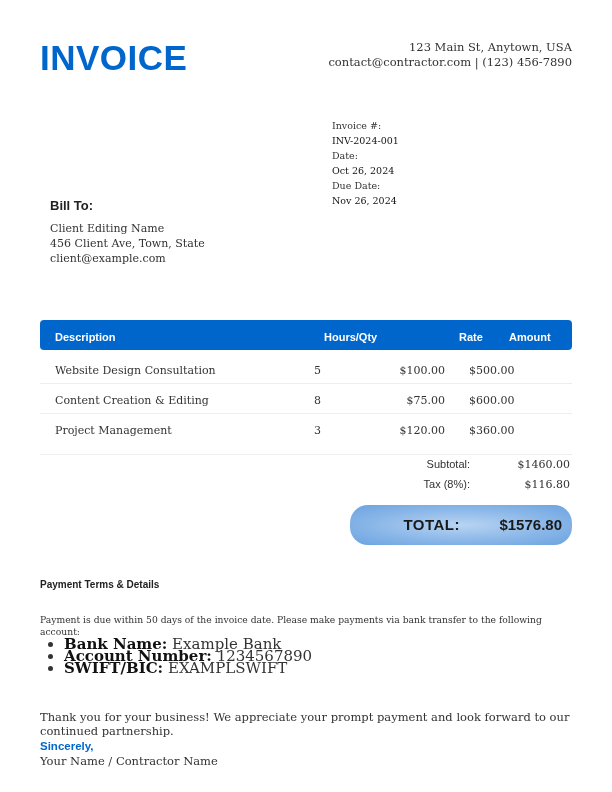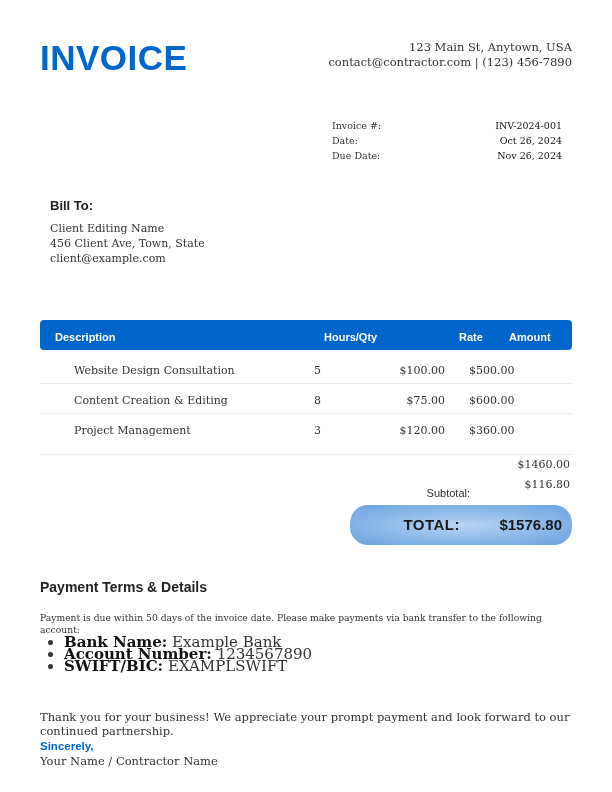--- a/index.html
+++ b/index.html
@@ -5,45 +5,45 @@
   html,body{margin:0;padding:0;background:#ffffff;}
   body{width:612px;height:792px;position:relative;overflow:hidden;color:#222;}
   .sans{font-family:"Liberation Sans","DejaVu Sans",sans-serif;}
   .serif{font-family:"DejaVu Serif","Liberation Serif",serif;}
   .abs{position:absolute;}
   #title{left:40px;top:38px;font-size:35px;font-weight:bold;color:#0066cc;letter-spacing:0.5px;}
   #contractor{right:40px;top:40px;text-align:right;}
   #contractor .name{font-size:19px;font-weight:bold;color:#1a1a1a;line-height:22px;}
   #contractor .line{font-size:11.5px;color:#333;line-height:15px;}
   #meta{left:332px;top:118px;width:230px;font-size:9.5px;color:#333;}
-  #meta .row{display:flex;justify-content:space-between;line-height:15px;}
+  #meta .row{display:flex;justify-content:flex-end;line-height:15px;flex-direction:column;}
   #meta .v{color:#111;}
   #billto{left:50px;top:198px;}
   #billto .h{font-size:13px;font-weight:bold;color:#222;margin-bottom:8px;}
   #billto .l{font-size:11px;line-height:15px;color:#333;}
   #table{left:40px;top:320px;width:532px;}
   .thead{height:30px;background:#0066cc;border-radius:4px;color:#fff;font-size:11px;font-weight:bold;position:relative;}
   .thead span{position:absolute;top:11px;}
   .trow{height:29px;border-bottom:1.5px solid #eeeeee;position:relative;font-size:11px;color:#333;}
   .trow span{position:absolute;top:10px;}
   .trow.last{height:40px;}
-  .c-desc{left:15px;margin-left:19px;}
+  .c-desc{left:15px;}
   .c-qty{left:274px;}
   .c-rate{right:127px;text-align:right;}
   .c-amt{left:429px;}
   #totals{left:340px;top:458px;width:230px;font-size:11px;}
   #totals .r{position:relative;height:20px;}
-  #totals .lab{position:absolute;right:100px;color:#333;margin-top:29px;}
+  #totals .lab{position:absolute;right:100px;color:#333;}
   #totals .val{position:absolute;right:0;color:#333;}
   #totalbox{left:350px;top:505px;width:222px;height:40px;border-radius:18px;
     background:radial-gradient(ellipse at 50% 50%, #b8d4f2 0%, #8bb7e8 55%, #6aa3e0 100%);}
   #totalbox .lab{position:absolute;right:112px;top:11px;font-size:15px;font-weight:bold;color:#1a1a1a;letter-spacing:0.5px;}
   #totalbox .val{position:absolute;right:10px;top:11px;font-size:15px;font-weight:bold;color:#1a1a1a;}
   #terms{left:40px;top:579px;width:520px;}
-  #terms .h{font-size:14px;font-weight:bold;color:#222;margin-bottom:17px;}
+  #terms .h{font-size:10px;font-weight:bold;color:#222;margin-bottom:24px;}
   #terms .p{font-size:9.2px;line-height:12px;color:#333;}
   #terms ul{margin:0;padding-left:24px;font-size:15px;line-height:12px;color:#333;}
   #terms li b{color:#111;}
   #closing{left:40px;top:710px;width:530px;}
   #closing .p{font-size:11.5px;line-height:14px;color:#333;}
   #closing .s{font-size:11.5px;font-weight:bold;color:#0066cc;line-height:16px;}
   #closing .n{font-size:11.5px;color:#333;line-height:14px;}
 </style>
 </head>
 <body>

